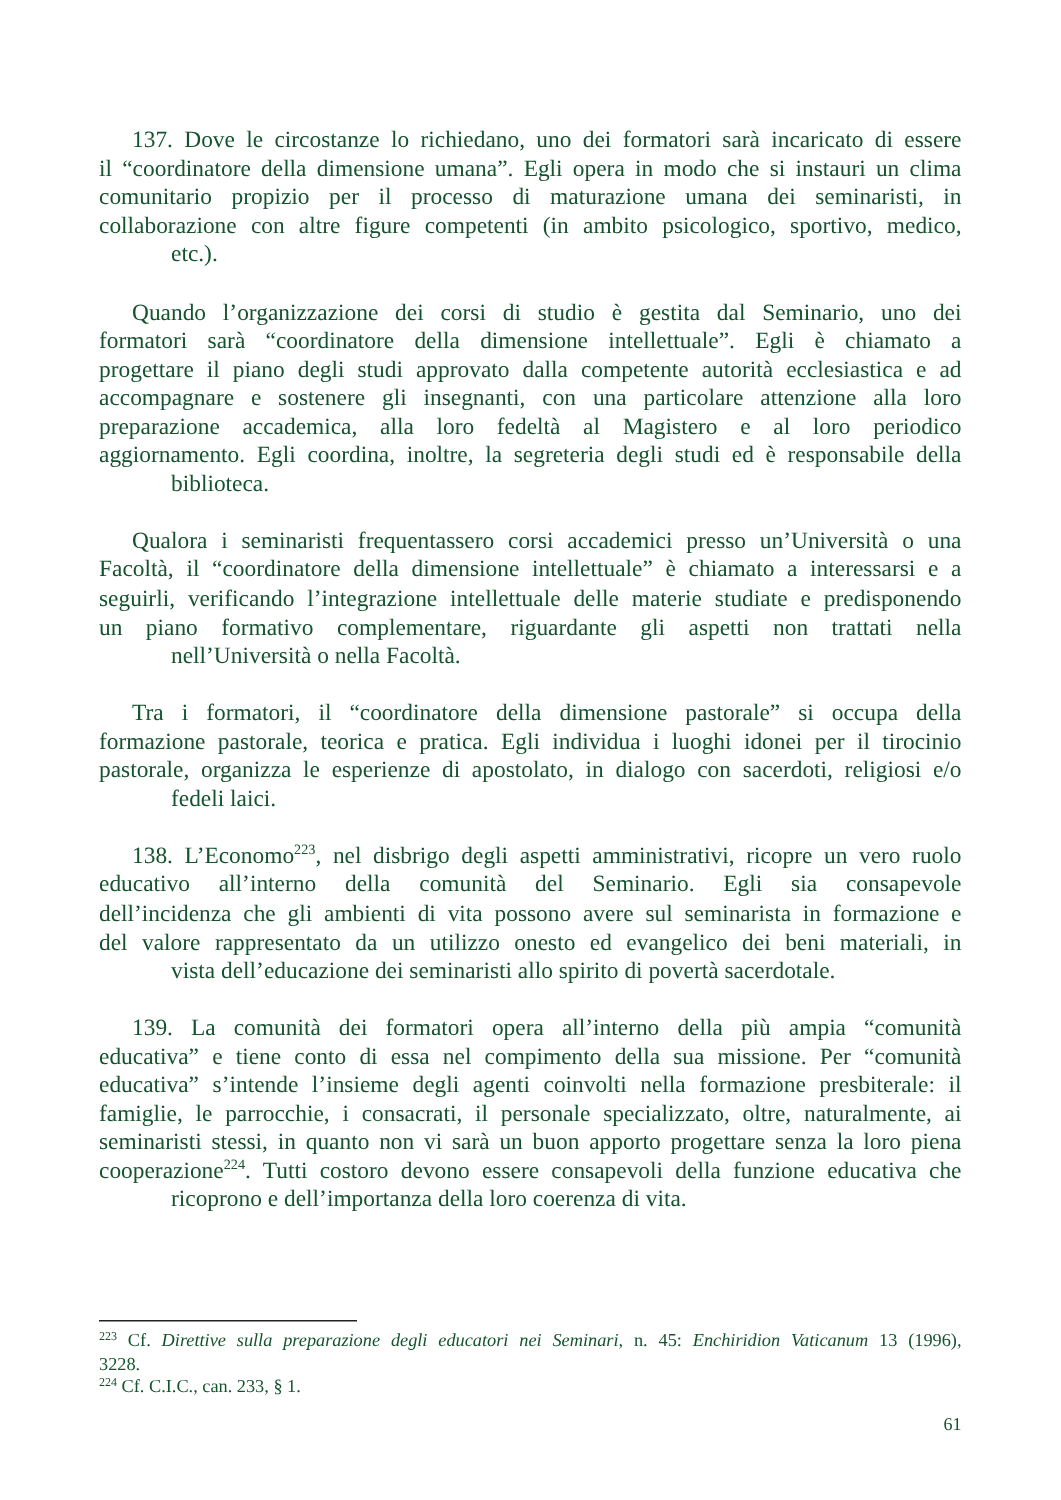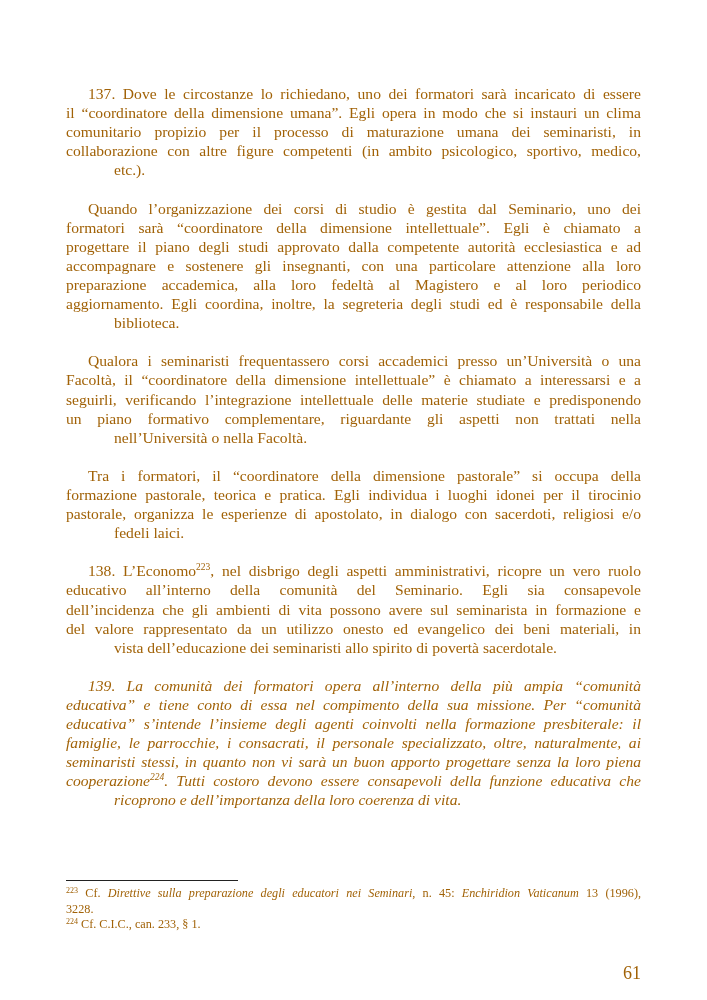--- a/index.html
+++ b/index.html
@@ -1,48 +1,48 @@
 <!DOCTYPE html>
 <html><head>
   <meta charset="utf-8">
   <style>
     html, body { margin: 0; padding: 0; background: #ffffff; }
     body { width: 707px; height: 1000px; position: relative; overflow: hidden; }
     .page {
       position: absolute; left: 0; top: 0; width: 707px; height: 1000px;
-      background: #ffffff; color: #a16207;
+      background: #ffffff; color: #14532d;
       font-family: "Liberation Serif", "DejaVu Serif", serif;
     }
     .body-text {
       position: absolute; left: 66px; top: 84px; width: 575px;
       font-size: 15.6px; line-height: 19.1px;
     }
     .para { margin: 0 0 19.1px 0; }
-    .para:last-child { margin-bottom: 0; font-style: italic; }
+    .para:last-child { margin-bottom: 0; }
     .line {
       display: block; text-align: justify; text-align-last: justify;
       height: 19.1px; overflow: visible;
     }
     .line.first { text-indent: 22px; }
     .line.last { text-align-last: left; margin-left: 48px; }
     sup.fnref { font-size: 9.5px; line-height: 0; vertical-align: 6px; }
     .fn-sep {
       position: absolute; left: 66px; top: 880px; width: 172px; height: 0;
       border-top: 1px solid #222222;
     }
     .footnotes {
       position: absolute; left: 66px; top: 886px; width: 575px;
       font-size: 12.2px; line-height: 15.5px;
     }
     .fn-line { display: block; text-align: justify; text-align-last: justify; height: 15.5px; }
     .fn-line.last { text-align-last: left; }
     sup.fnnum { font-size: 8px; line-height: 0; vertical-align: 4px; }
     .page-number {
-      position: absolute; right: 66px; top: 964px;
-      font-size: 18px; line-height: 19px; text-align: right;
+      position: absolute; right: 66px; top: 940px;
+      font-size: 12px; line-height: 19px; text-align: right;
     }
   </style>
 </head>
 <body>
 
 <div class="page">
   <div class="body-text">
 
     <p class="para">
       <span class="line first">137. Dove le circostanze lo richiedano, uno dei formatori sarà incaricato di essere</span>

